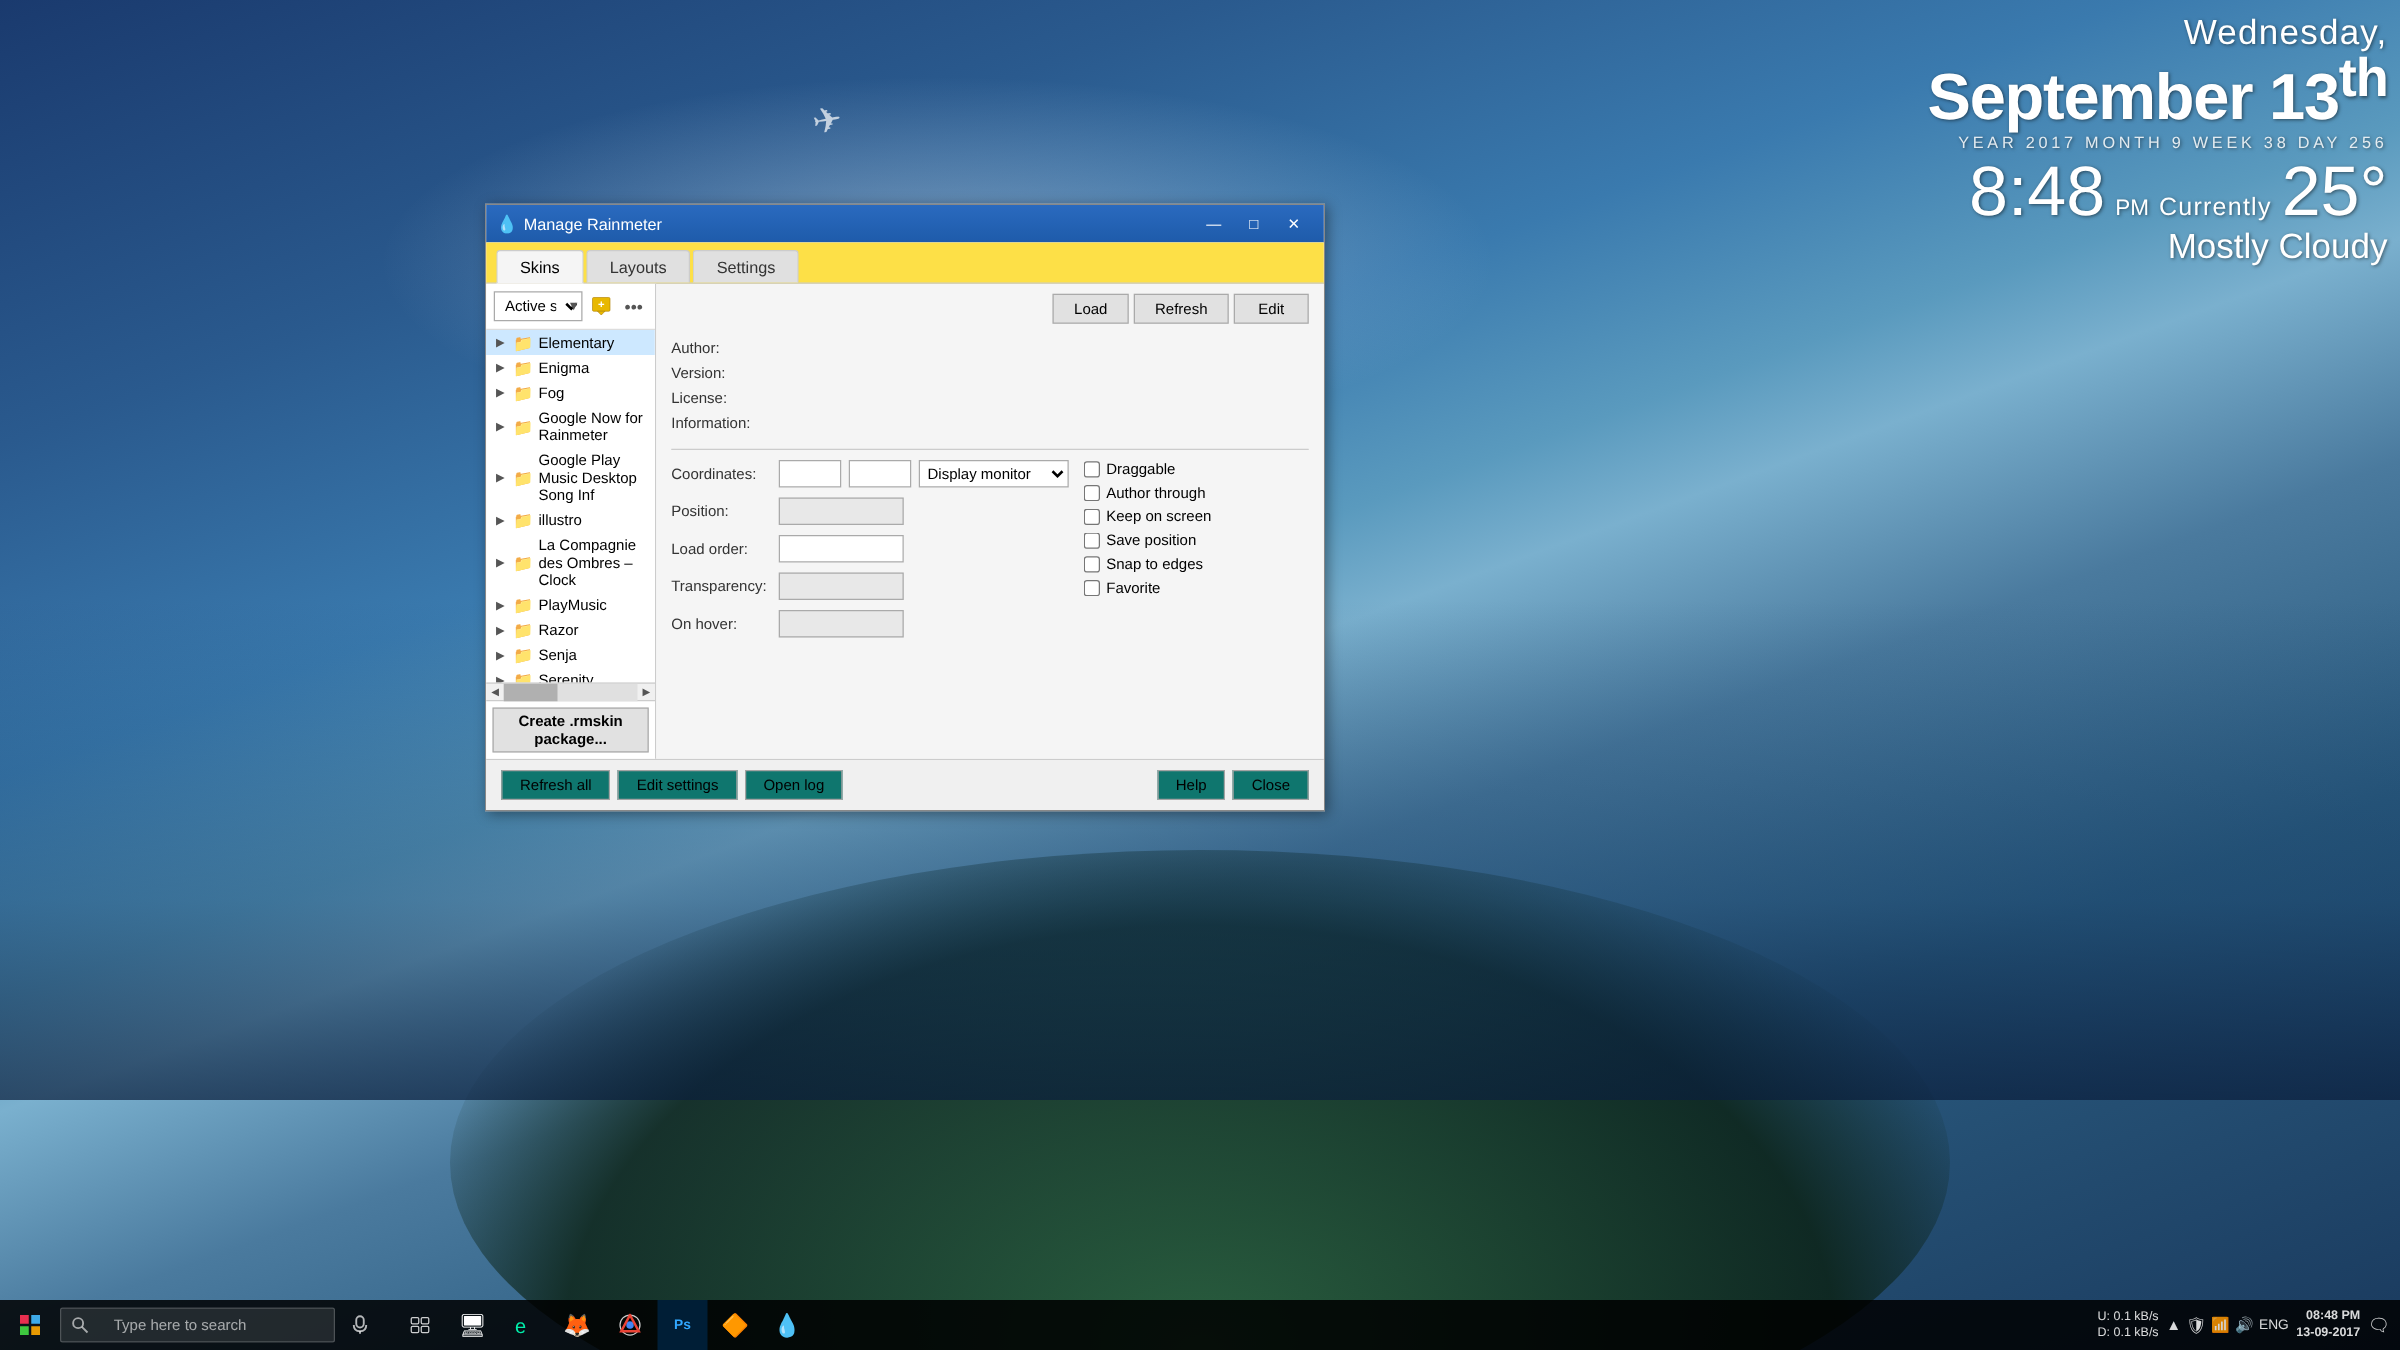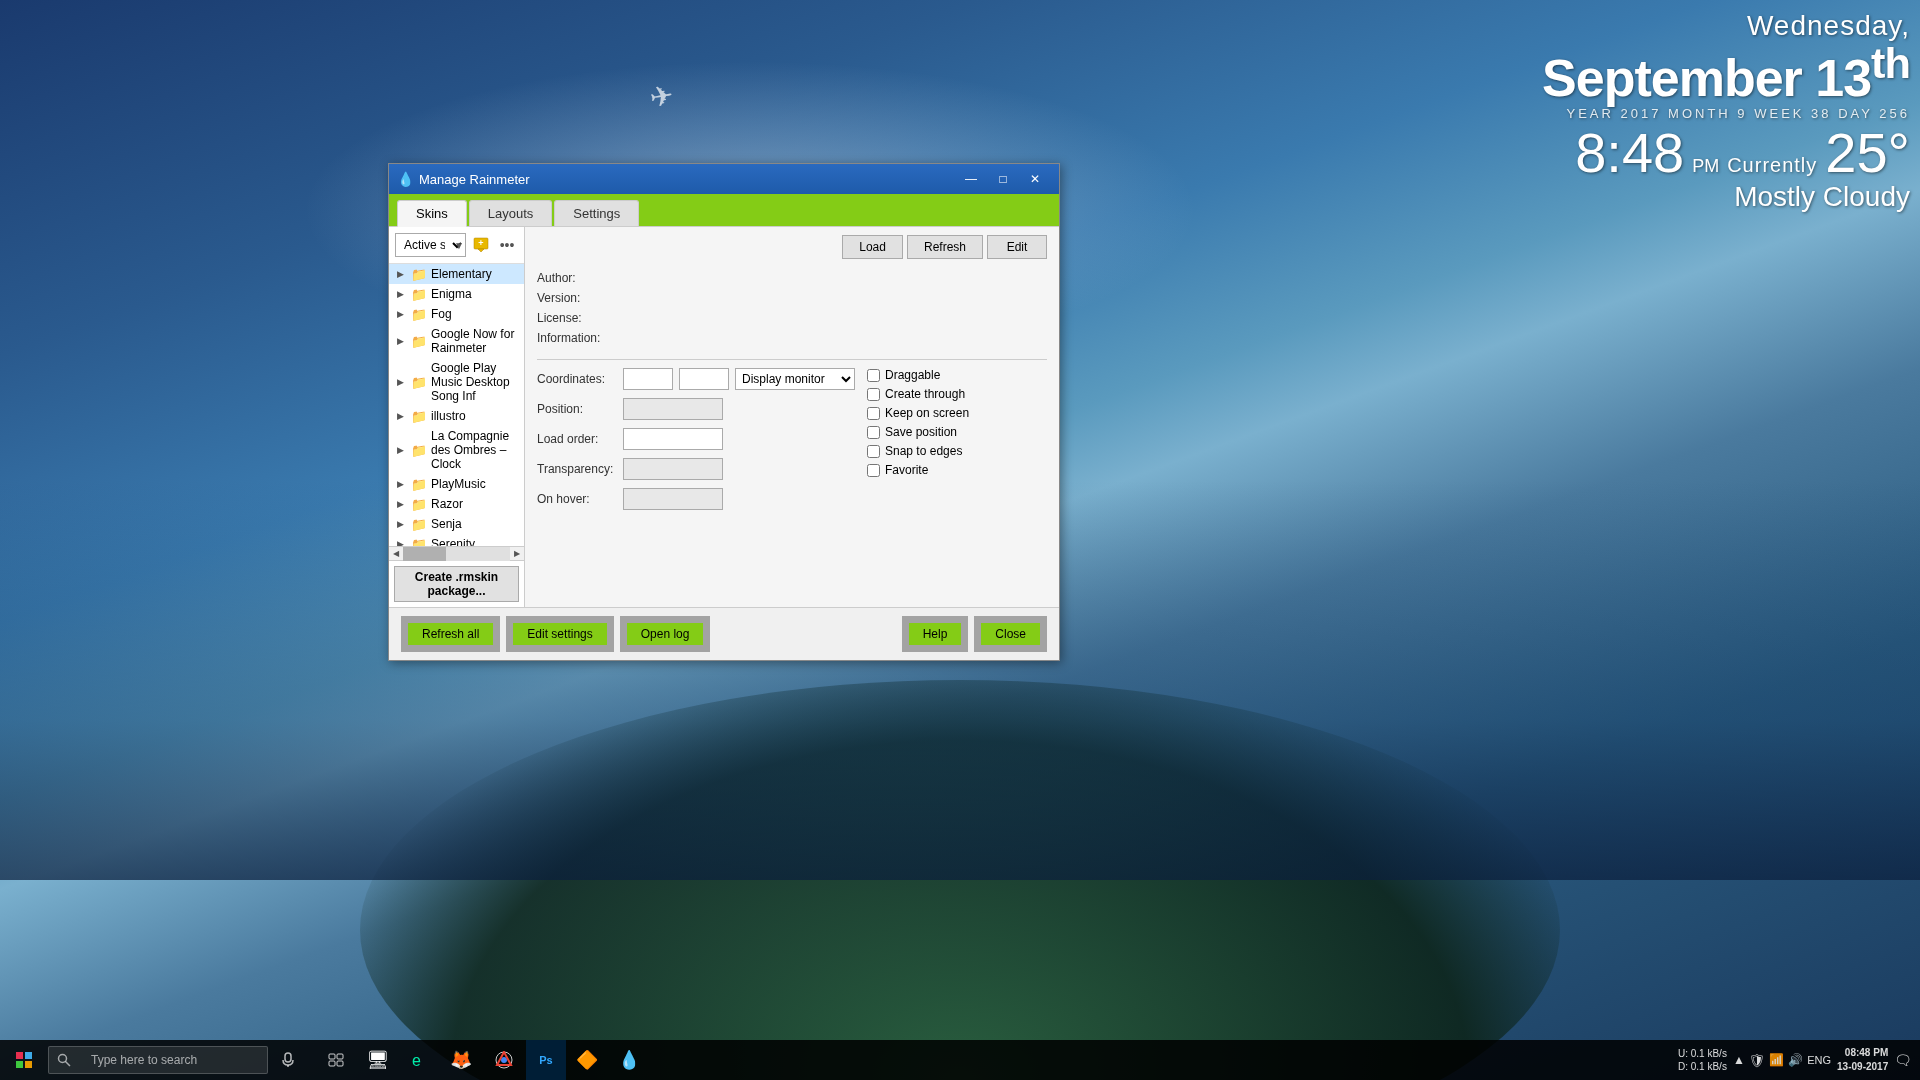--- a/index.html
+++ b/index.html
@@ -242,21 +242,21 @@
 
     
     .window-body {
       background: #f5f5f5;
       padding: 0;
     }
 
     
     .tabs-row {
       display: flex;
-      background: #84cc16;
+      background: #fde047;
       border-bottom: 1px solid #ccc;
       padding: 6px 0 0 8px;
       gap: 2px;
       text-align: center;
     }
     .tab {
       padding: 5px 18px;
       border: 1px solid #ccc;
       border-bottom: none;
       background: #e0e0e0;
@@ -518,22 +518,22 @@
     .window-bottom {
       border-top: 1px solid #ccc;
       padding: 8px 12px;
       display: flex;
       align-items: center;
       gap: 6px;
       background: #f0f0f0;
     }
     .bottom-btn {
       padding: 4px 14px;
-      background: #84cc16;
-      border: 7px solid #a3a3a3;
+      background: #0f766e;
+      border: 1px solid #a3a3a3;
       cursor: pointer;
       font-size: 12px;
     }
     .bottom-btn-right {
       margin-left: auto;
     }
 
     
     .prop-input-disabled {
       background: #e8e8e8 !important;
@@ -735,21 +735,21 @@
               </div>
             </div>
 
             <div class="props-right">
               <div class="checkbox-row">
                 <input type="checkbox" style="">
                 <span>Draggable</span>
               </div>
               <div class="checkbox-row">
                 <input type="checkbox" style="">
-                <span>Create through</span>
+                <span>Author through</span>
               </div>
               <div class="checkbox-row">
                 <input type="checkbox" style="">
                 <span>Keep on screen</span>
               </div>
               <div class="checkbox-row">
                 <input type="checkbox" style="">
                 <span>Save position</span>
               </div>
               <div class="checkbox-row">

